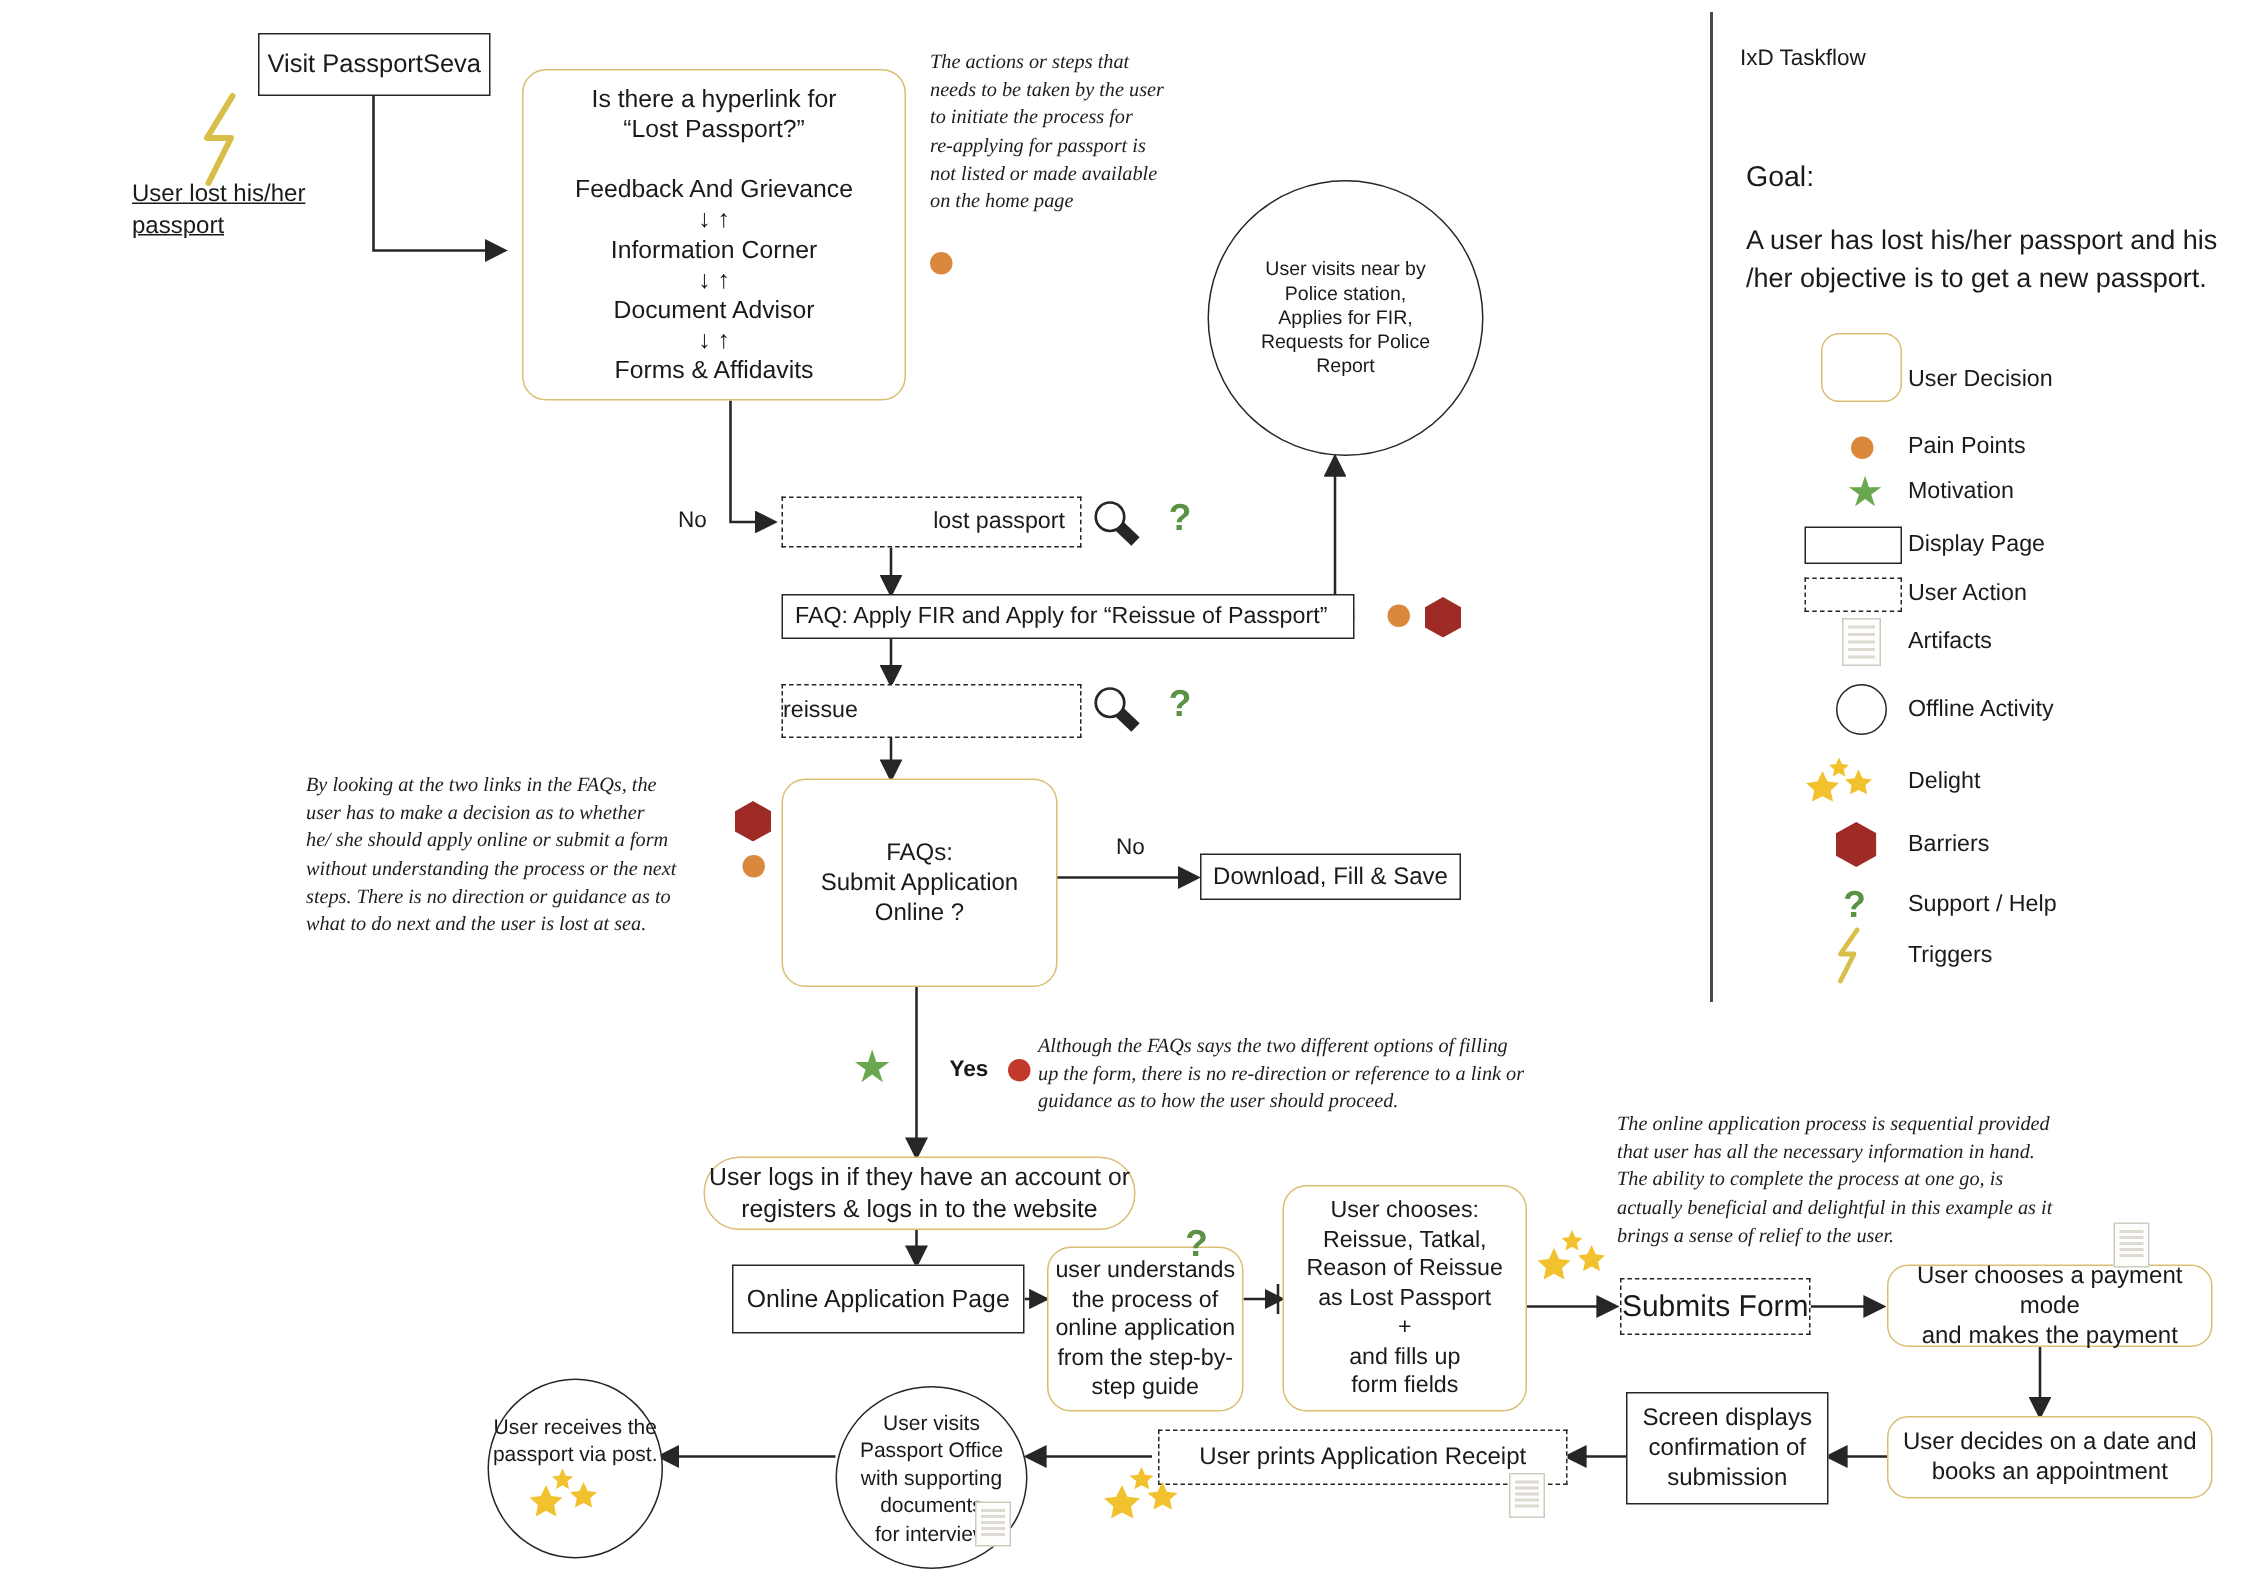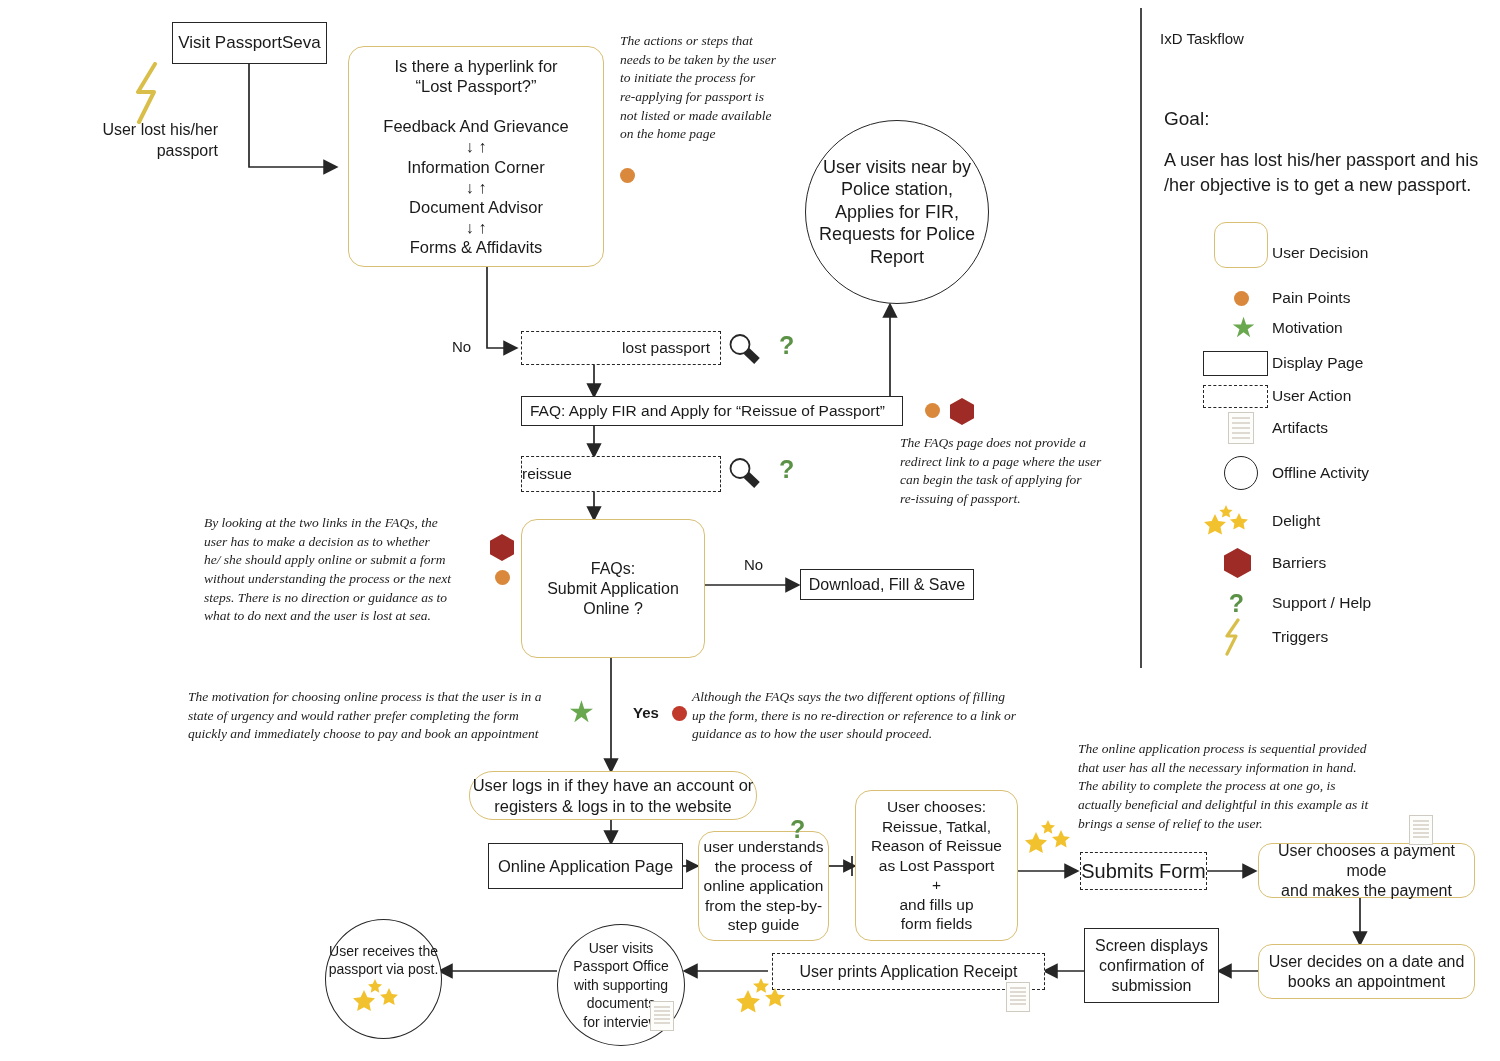--- a/index.html
+++ b/index.html
@@ -12,21 +12,21 @@
   .node{position:absolute;box-sizing:border-box;display:flex;align-items:center;
         justify-content:center;text-align:center;line-height:1.25;}
   .node span{display:block;width:100%;white-space:pre-line;}
 
   .display-page{border:1.6px solid #262626;background:#fff;}
   .user-action{border:1.6px dashed #262626;background:#fff;}
   .decision{border:1.6px solid #d9bf73;border-radius:16px;background:#fff;}
   .offline{border:1.6px solid #262626;border-radius:50%;background:#fff;}
   .offline-ellipse{border:1.6px solid #262626;border-radius:50%;background:#fff;}
 
-  .plain-text{position:absolute;text-align:right;line-height:1.3;}
+  .plain-text{position:absolute;text-align:left;line-height:1.3;text-decoration:underline;}
   .note{position:absolute;font-family:"Liberation Serif",serif;font-style:italic;
         font-size:13.5px;line-height:1.38;color:#1d1d1d;}
   .label{position:absolute;font-size:15px;color:#1a1a1a;}
 
   
   #legend{position:absolute;left:1140px;top:8px;width:360px;height:660px;
           border-left:2px solid #4a4a4a;box-sizing:border-box;}
   #legend .title{position:absolute;left:18px;top:22px;font-size:15px;}
   #legend .goal-label{position:absolute;left:22px;top:100px;font-size:19px;}
   #legend .goal-text{position:absolute;left:22px;top:140px;width:320px;font-size:18px;line-height:1.38;}
@@ -123,21 +123,21 @@
 
 Feedback And Grievance
 ↓ ↑
 Information Corner
 ↓ ↑
 Document Advisor
 ↓ ↑
 Forms &amp; Affidavits</span>
   </div>
 
-  <div class="node offline" style="left:805px;top:120px;width:184px;height:184px;font-size:18px;">
+  <div class="node offline" style="left:805px;top:120px;width:184px;height:184px;font-size:13px;">
     <span>User visits near by
 Police station,
 Applies for FIR,
 Requests for Police
 Report</span>
   </div>
 
   <div class="node user-action" style="left:521px;top:331px;width:200px;height:34px;font-size:15.5px;justify-content:flex-end;padding-right:10px;">
     <span style="width:auto">lost passport</span>
   </div>
@@ -289,35 +289,28 @@
   <div class="dot-red icon-abs" style="left:672px;top:706px;"></div>
 
   <div class="note" style="left:620px;top:32px;width:200px;white-space:pre-line;">The actions or steps that
 needs to be taken by the user
 to initiate the process for
 re-applying for passport is
 not listed or made available
 on the home page</div>
   <div class="dot-pain icon-abs" style="left:620px;top:168px"></div>
 
-  <div class="note" style="left:900px;top:434px;width:250px;white-space:pre-line;">The FAQs page does not provide a
-redirect link to a page where the user
-can begin the task of  applying for
-re-issuing of  passport.</div>
 
   <div class="note" style="left:204px;top:514px;width:290px;white-space:pre-line;">By looking at the two links in the FAQs, the
 user has to make a decision as to whether
 he/ she should apply online or submit a form
 without understanding the process or the next
 steps. There is no direction or guidance as to
 what to do next and the user is lost at sea.</div>
 
-  <div class="note" style="left:188px;top:688px;width:370px;white-space:pre-line;">The motivation for choosing online process is that the user is in a
-state of  urgency and would rather prefer completing the form
-quickly and immediately choose to pay and book an appointment</div>
 
   <div class="note" style="left:692px;top:688px;width:348px;white-space:pre-line;">Although the FAQs says the two different options of  filling
 up the form, there is no re-direction or reference to a link or
 guidance as to how the user should proceed.</div>
 
   <div class="note" style="left:1078px;top:740px;width:346px;white-space:pre-line;">The online application process is sequential provided
 that user has all the necessary information in hand.
 The ability to complete the process at one go, is
 actually beneficial and delightful in this example as it
 brings a sense of  relief  to the user.</div>

